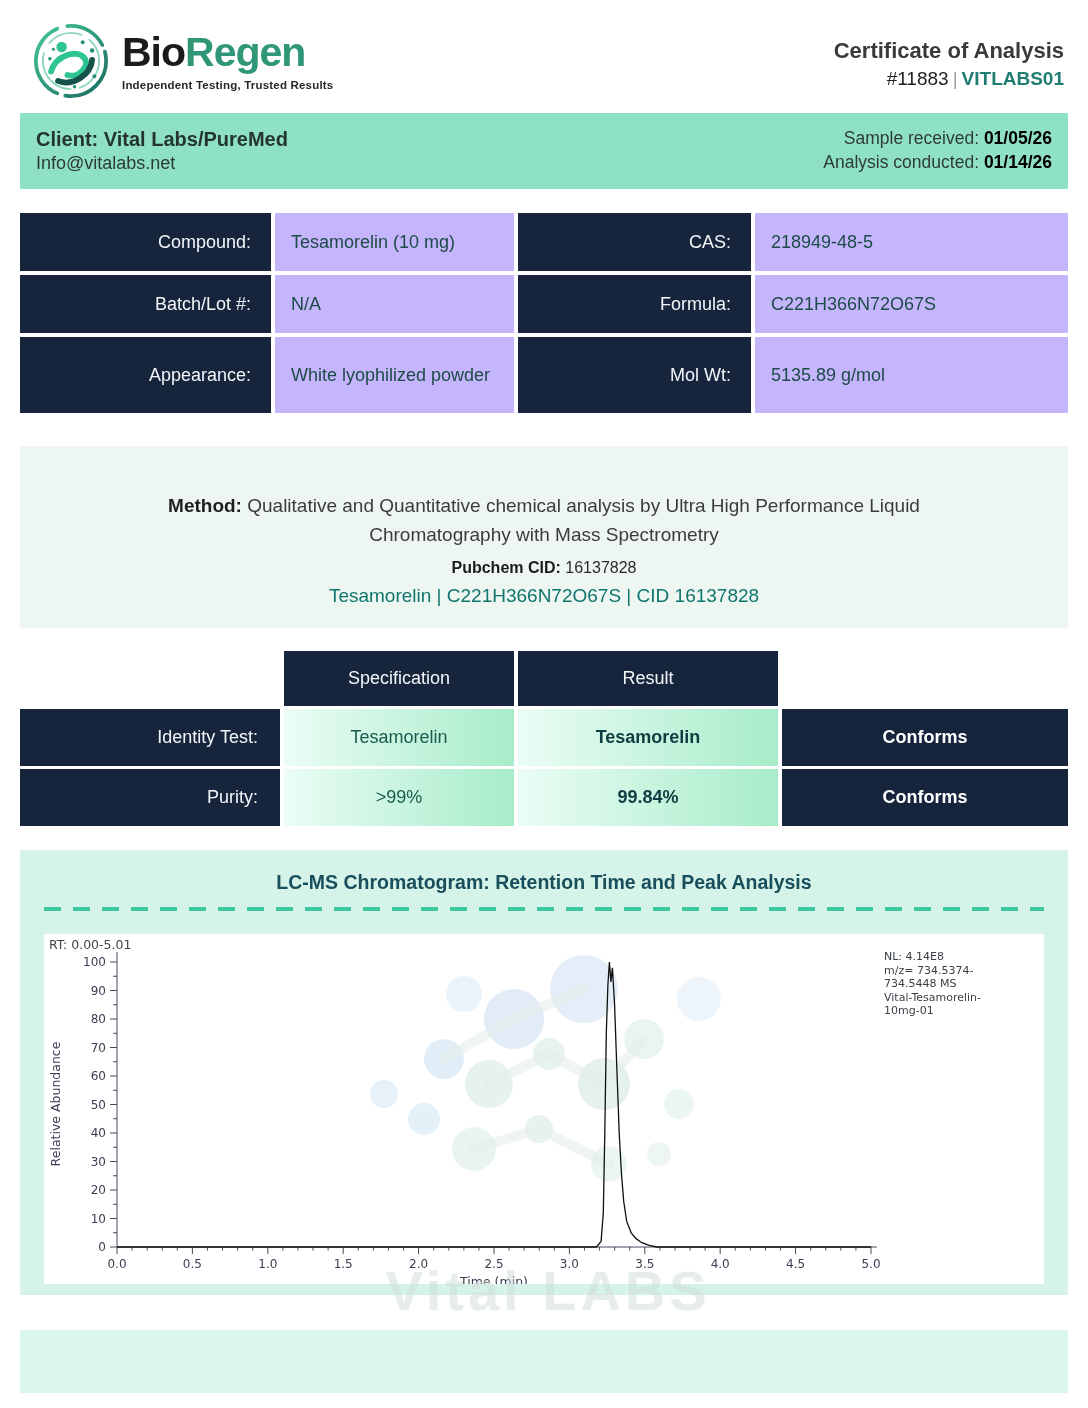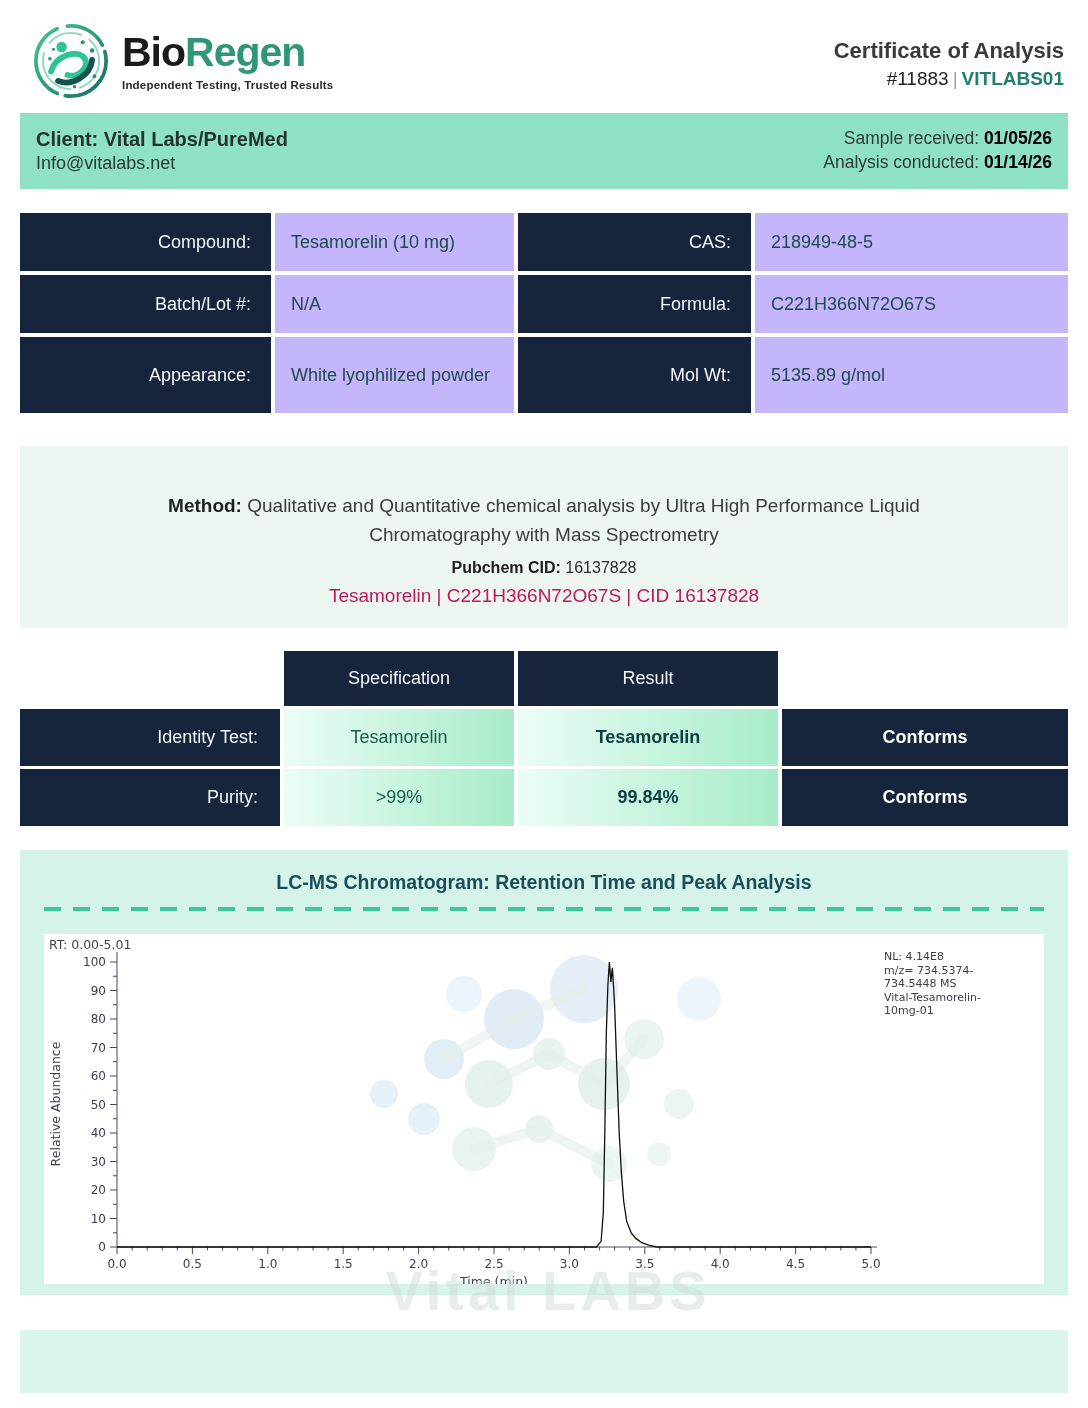--- a/index.html
+++ b/index.html
@@ -30,21 +30,21 @@
   .compound-table { margin:24px 20px 0 20px; display:grid; grid-template-columns:251px 239px 233px 313px; grid-template-rows:58px 58px 76px; gap:4px; }
   .cell-label { background:#16243c; color:#f3f6f9; font-size:18px; display:flex; align-items:center; justify-content:flex-end; padding-right:20px; }
   .cell-value { background:#c4b5fd; color:#1e4a47; font-size:18px; display:flex; align-items:center; padding-left:16px; line-height:1.25; }
 
   
   .method-panel { margin:33px 20px 0 20px; height:182px; background:#eef6f2; text-align:center; padding-top:37px; }
   .method-line { font-size:19px; color:#3c3c3c; max-width:880px; margin:8px auto; line-height:1.55; }
   .method-line strong { color:#1f1f1f; }
   .pubchem-line { font-size:16px; color:#2b2b2b; margin-top:9px; }
   .pubchem-line strong { color:#1c1c1c; }
-  .link-line { font-size:19px; color:#be185d; margin-top:8px; cursor:pointer; }
+  .link-line { font-size:19px; color:#0f766e; margin-top:8px; cursor:pointer; }
 
   
   .results-table { margin:23px 20px 0 20px; display:grid; grid-template-columns:260px 230px 260px 286px; grid-template-rows:55px 57px 57px; column-gap:4px; row-gap:3px; }
   .r-navy { background:#16243c; color:#f3f6f9; font-size:18px; display:flex; align-items:center; }
   .r-head { justify-content:center; }
   .r-test { justify-content:flex-end; padding-right:22px; }
   .r-status { justify-content:center; font-weight:bold; color:#ffffff; }
   .r-empty { background:transparent; }
   .r-grad { background:linear-gradient(90deg,#ebfdf5 0%,#a7ecca 100%); display:flex; align-items:center; justify-content:center; font-size:18px; color:#1a5a4e; }
   .r-grad.result { font-weight:bold; color:#0e3d42; }

